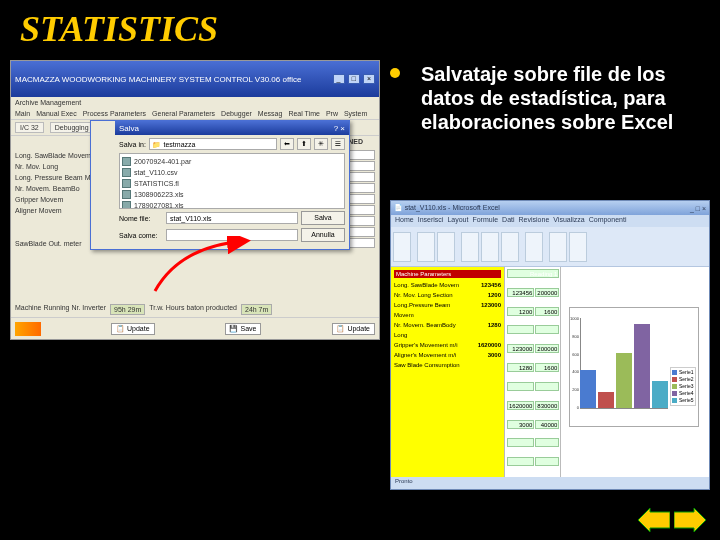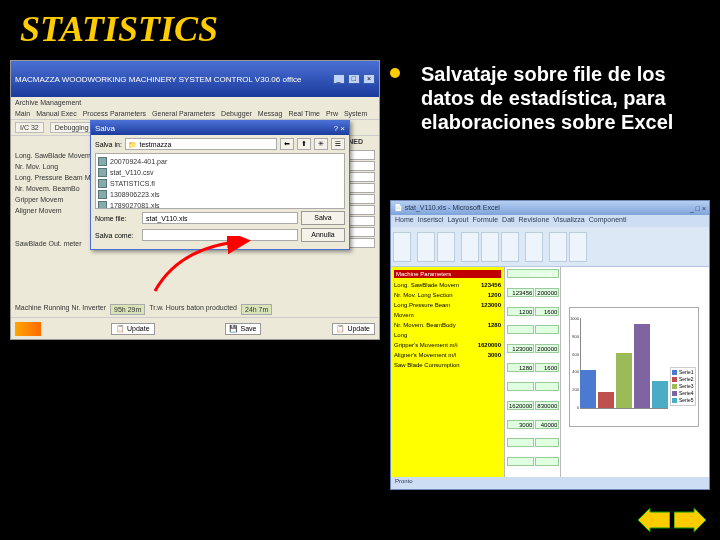--- a/index.html
+++ b/index.html
@@ -117,20 +117,21 @@
   .save-dialog {
     position: absolute;
     top: 120px;
     left: 90px;
     width: 260px;
     height: 130px;
     background: #ece9d8;
     border: 1px solid #4a6fd4;
     box-shadow: 2px 2px 4px rgba(0,0,0,.4);
     font-size: 8px;
+    padding-left: 24px;
   }
   .save-dialog .dlg-title {
     height: 14px;
     background: linear-gradient(#4a6fd4,#1b3b9c);
     color: #fff;
     padding: 1px 4px;
     font-size: 8px;
     display:flex; justify-content:space-between; align-items:center;
   }
   .save-top { display:flex; align-items:center; gap:3px; padding:3px 4px; font-size:7px;}

